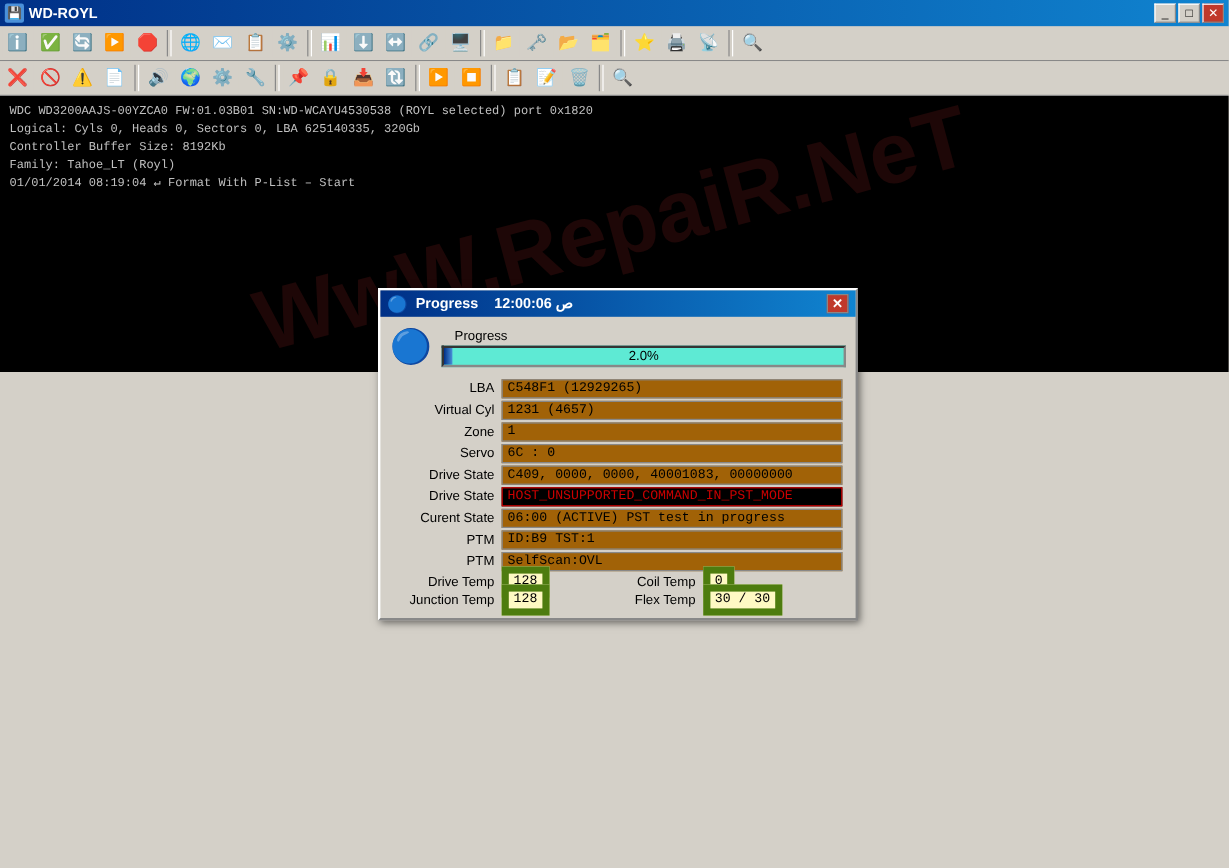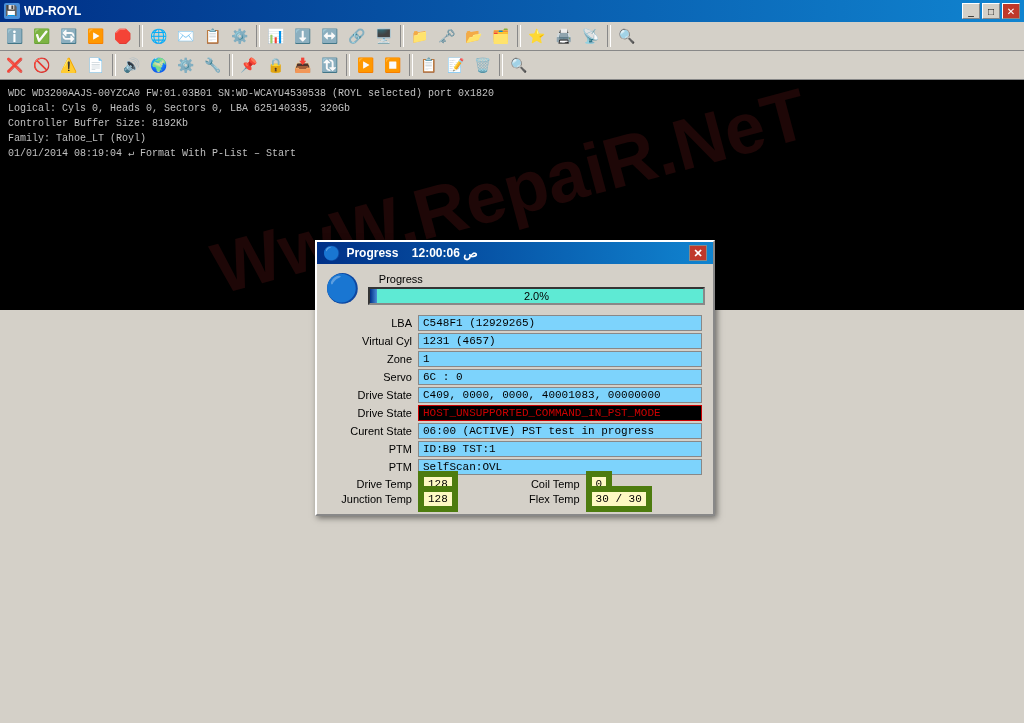--- a/index.html
+++ b/index.html
@@ -225,21 +225,21 @@
       margin-top: 32px;
     }
     .field-label {
       text-align: right;
       color: #000;
       white-space: nowrap;
       width: 90px;
       padding-right: 5px;
     }
     .field-value {
-      background: #7dd3fc;
+      background: #a16207;
       border: 1px solid #888;
       padding: 1px 4px;
       color: #000;
       font-family: 'Courier New', monospace;
       font-size: 11px;
     }
     .field-value-red {
       background: #000000;
       border: 1px solid #cc0000;
       color: #cc0000;

